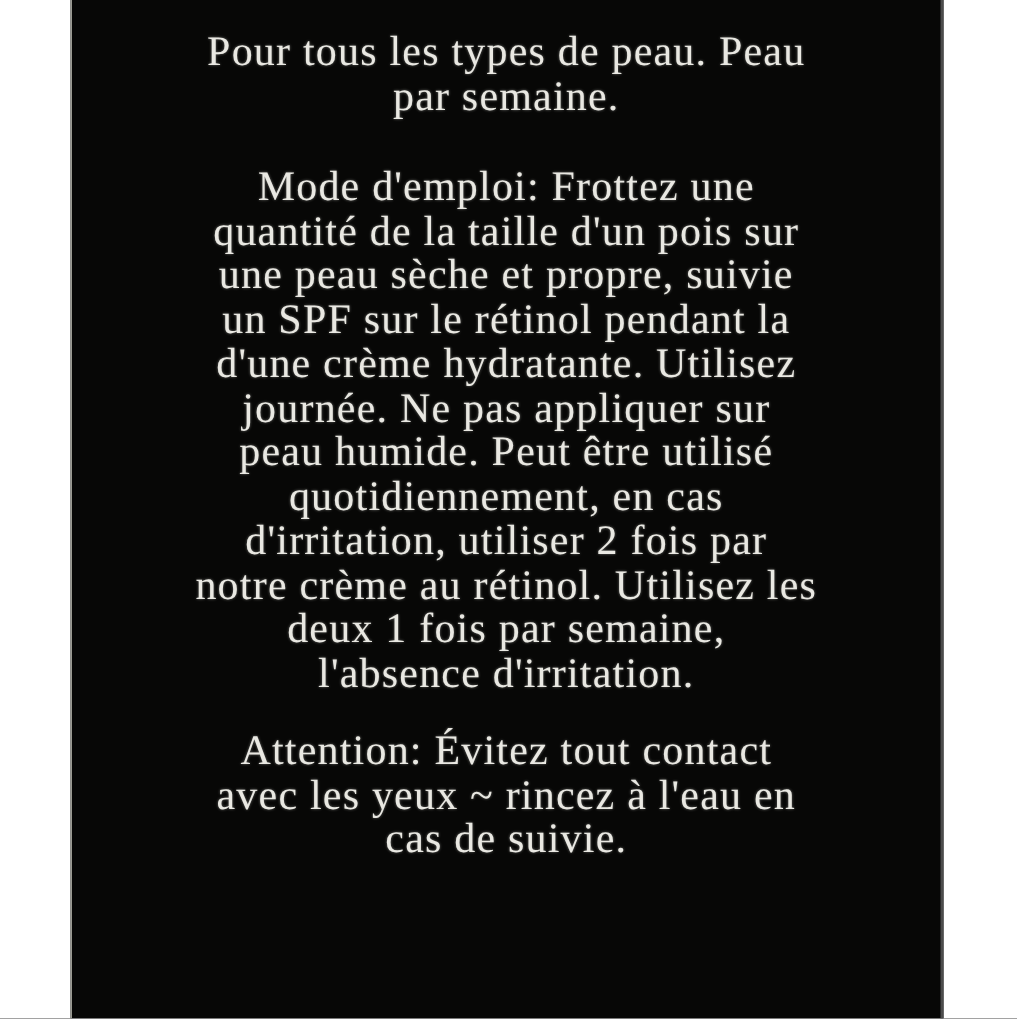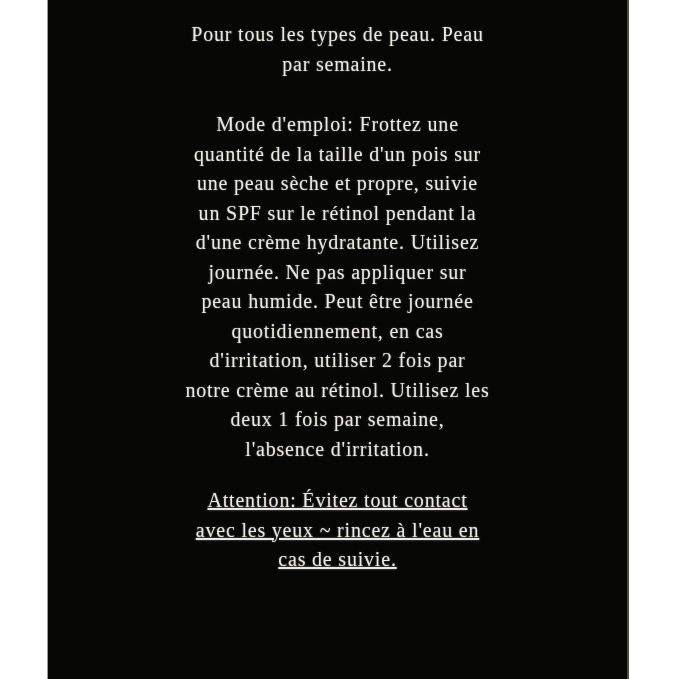--- a/index.html
+++ b/index.html
@@ -28,50 +28,50 @@
     background: #070706;
     border-left: 1px solid #9a9a92;
     border-right: 2px solid #4c4c4c;
     box-sizing: border-box;
     padding: 20px 8px 0 8px;
     text-align: center;
   }
   .para {
     margin: 0;
     color: #e9e8e2;
-    font-size: 20px;
+    font-size: 28px;
     line-height: 29.5px;
     letter-spacing: 0.8px;
     text-shadow: 0 0 2px rgba(235, 235, 228, 0.45);
   }
   .para .line {
     display: block;
     white-space: nowrap;
   }
   .para-1 { margin-bottom: 31px; }
   .para-2 { margin-bottom: 22px; }
-  .para-3 { margin-bottom: 0; text-decoration: underline; }
+  .para-3 { margin-bottom: 0; }
 </style>
 </head>
 <body>
 
 <div class="page">
   <div class="panel">
     <p class="para para-1">
         <span class="line">Pour tous les types de peau. Peau</span>
         <span class="line">par semaine.</span>
       </p>
     <p class="para para-2">
         <span class="line">Mode d'emploi: Frottez une</span>
         <span class="line">quantité de la taille d'un pois sur</span>
         <span class="line">une peau sèche et propre, suivie</span>
         <span class="line">un SPF sur le rétinol pendant la</span>
         <span class="line">d'une crème hydratante. Utilisez</span>
         <span class="line">journée. Ne pas appliquer sur</span>
-        <span class="line">peau humide. Peut être journée</span>
+        <span class="line">peau humide. Peut être utilisé</span>
         <span class="line">quotidiennement, en cas</span>
         <span class="line">d'irritation, utiliser 2 fois par</span>
         <span class="line">notre crème au rétinol. Utilisez les</span>
         <span class="line">deux 1 fois par semaine,</span>
         <span class="line">l'absence d'irritation.</span>
       </p>
     <p class="para para-3">
         <span class="line">Attention: Évitez tout contact</span>
         <span class="line">avec les yeux ~ rincez à l'eau en</span>
         <span class="line">cas de suivie.</span>

